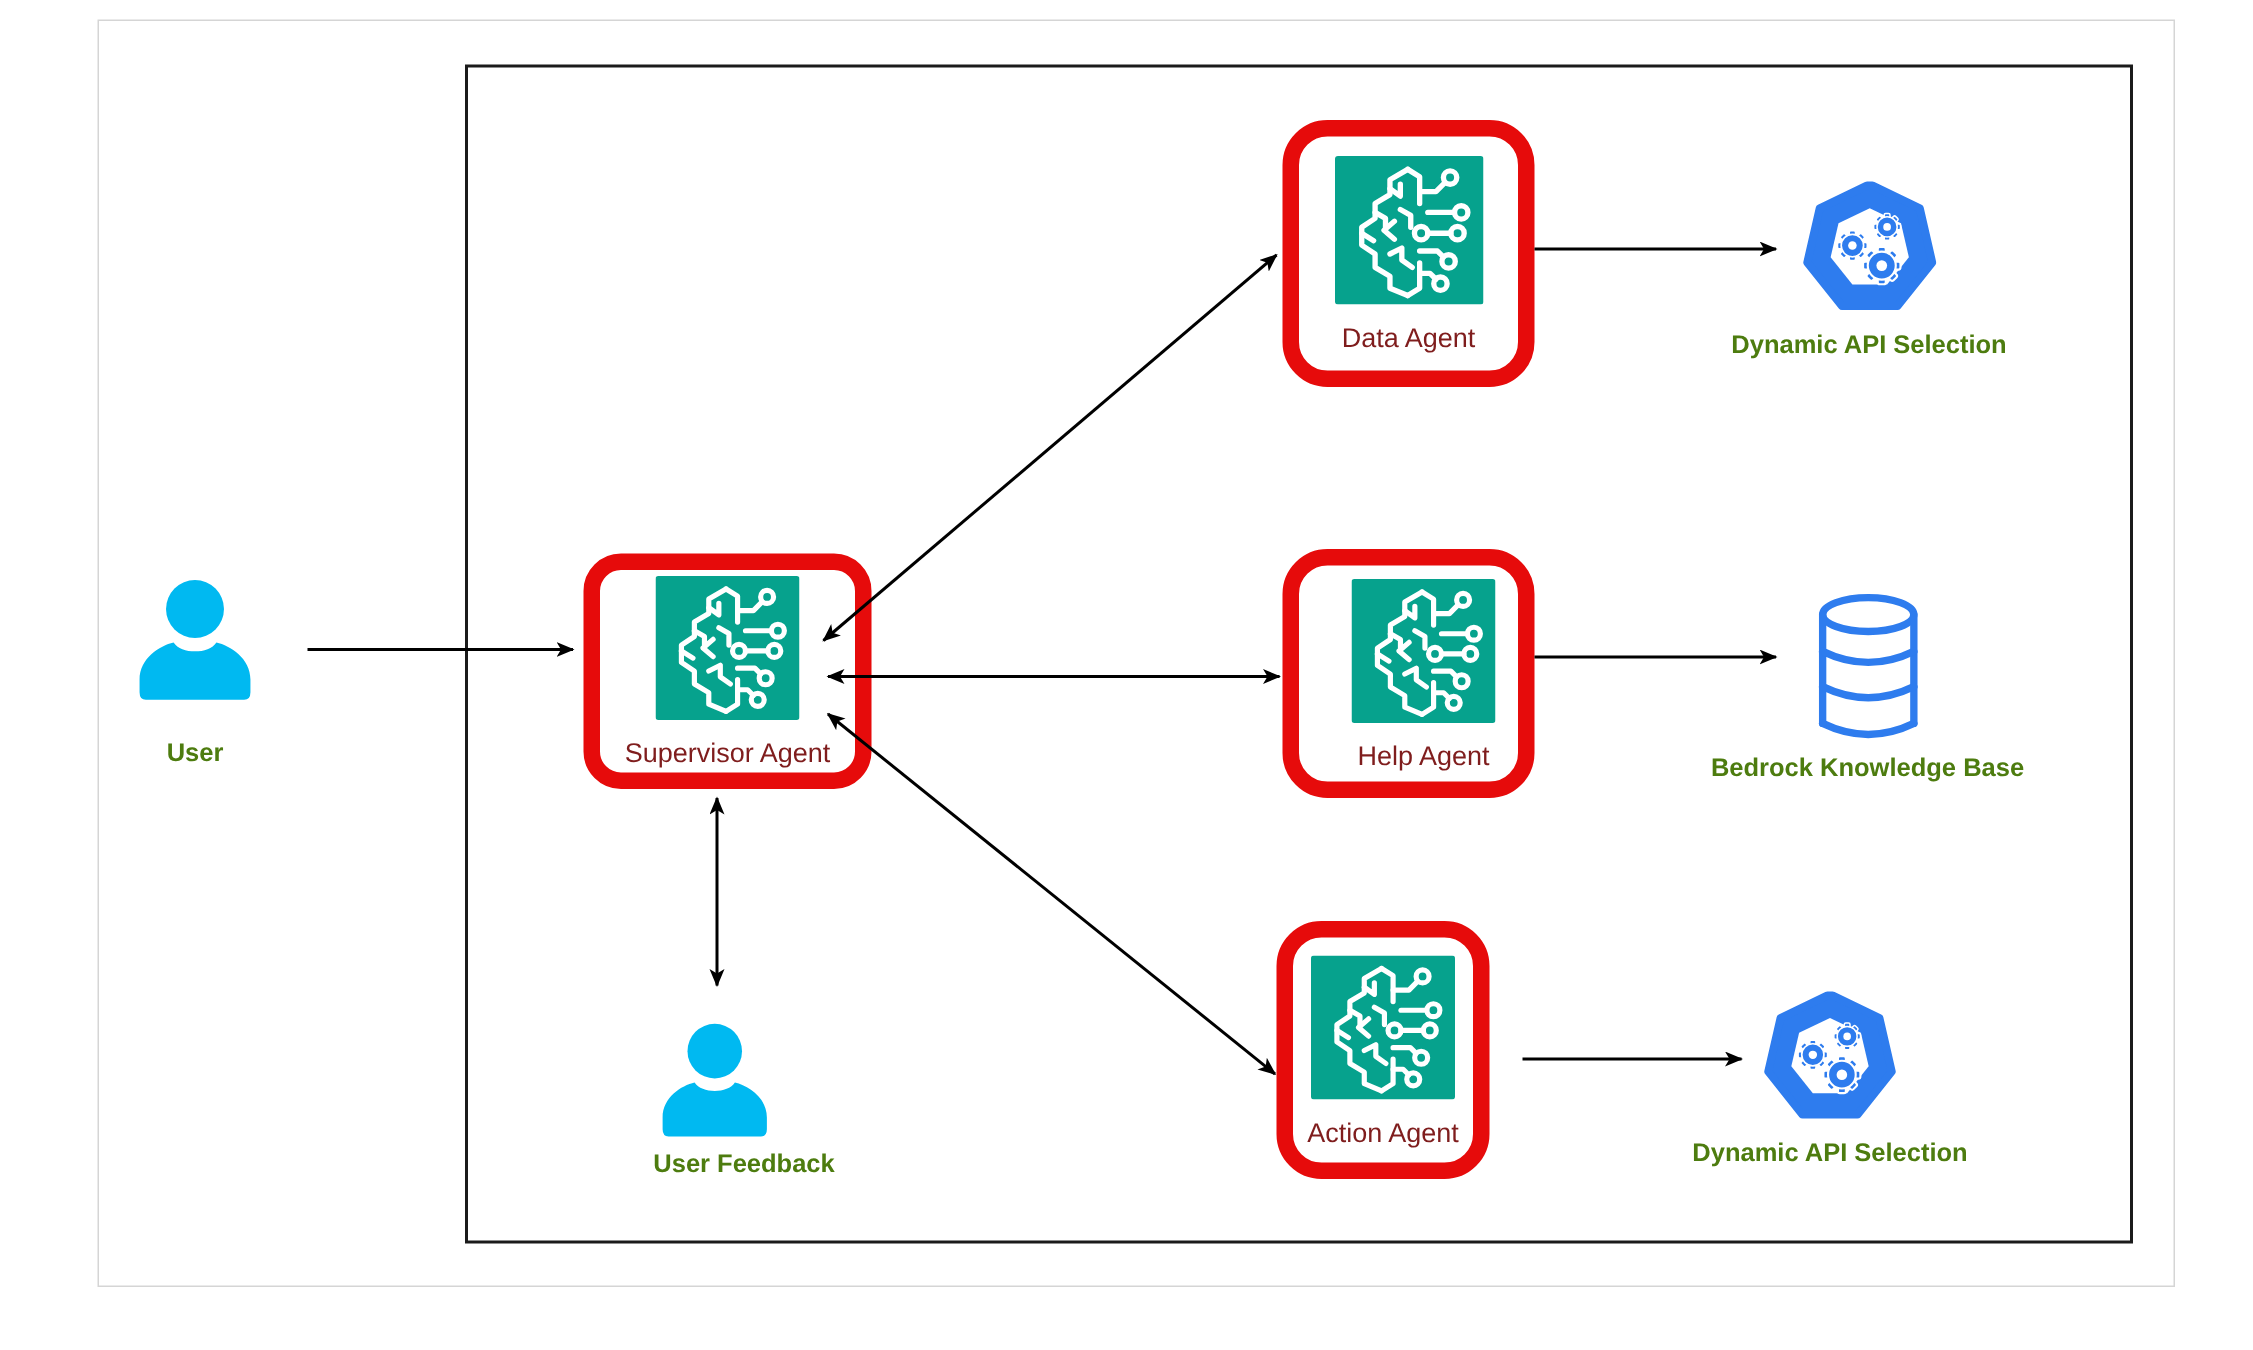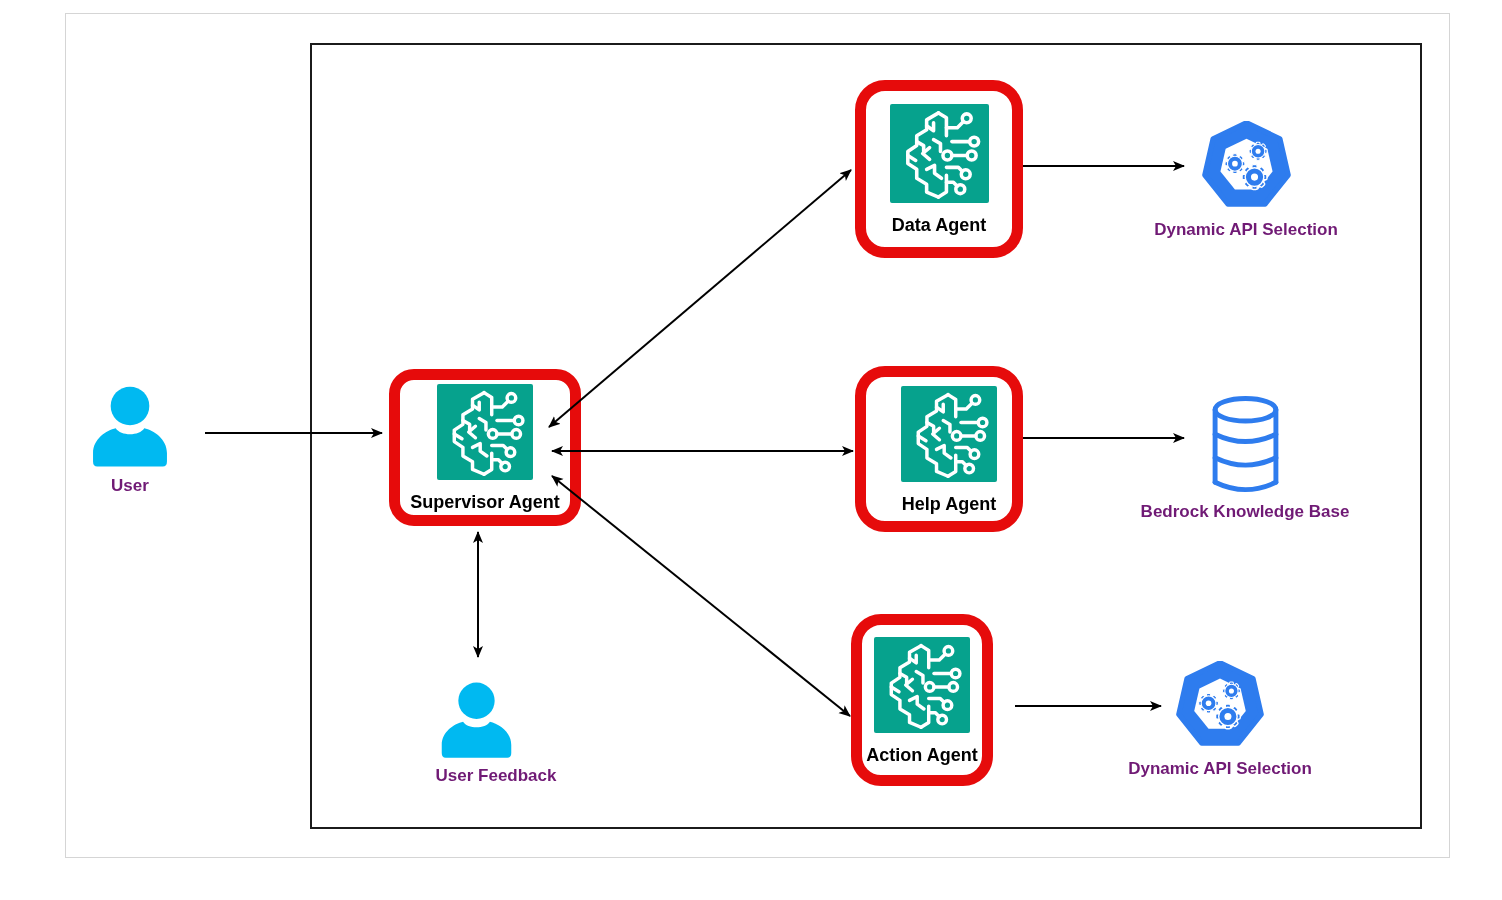--- a/index.html
+++ b/index.html
@@ -14,22 +14,22 @@
   .boundary{
     position:absolute;left:310px;top:43px;width:1112px;height:786px;
     border:2px solid #1b1b1b;box-sizing:border-box;background:#ffffff;
   }
   .node{position:absolute;display:flex;flex-direction:column;align-items:center;}
   .agent-box{
     position:absolute;background:#ffffff;border:11px solid #E60B0B;border-radius:30px;
     box-sizing:border-box;display:flex;flex-direction:column;align-items:center;
     justify-content:center;gap:13px;z-index:1;
   }
-  .agent-label{font-weight:bold;font-size:18px;color:#000000;white-space:nowrap;line-height:1;}
-  .ext-label{font-weight:bold;font-size:17px;color:#701a75;white-space:nowrap;text-align:center;line-height:1.2;}
+  .agent-label{font-weight:normal;font-size:18px;color:#7f1d1d;white-space:nowrap;line-height:1;}
+  .ext-label{font-weight:bold;font-size:17px;color:#4d7c0f;white-space:nowrap;text-align:center;line-height:1.2;}
   svg.arrows{position:absolute;left:0;top:0;width:1502px;height:900px;z-index:2;pointer-events:none;}
   .iconwrap{display:block;line-height:0;}
 </style>
 </head>
 <body>
 
 <div class="canvas"></div>
 
 <div class="boundary"></div>
 
@@ -128,21 +128,21 @@
     </g>
   </defs>
 </svg>
 
 <div class="node" style="left:60px;top:385px;width:140px;">
   <span class="iconwrap">
     <svg width="84" height="84" viewBox="0 0 100 100">
         <use href="#person-icon"></use>
       </svg>
   </span>
-  <div class="ext-label" style="margin-top:7px;">User</div>
+  <div class="ext-label" style="margin-top:23px;">User</div>
 </div>
 
 <div class="agent-box" style="left:389px;top:369px;width:192px;height:157px;border-radius:25px;">
   <span class="iconwrap">
     <svg width="96" height="96" viewBox="0 0 100 100">
         <use href="#agent-icon"></use>
       </svg>
   </span>
   <div class="agent-label">Supervisor Agent</div>
 </div>

